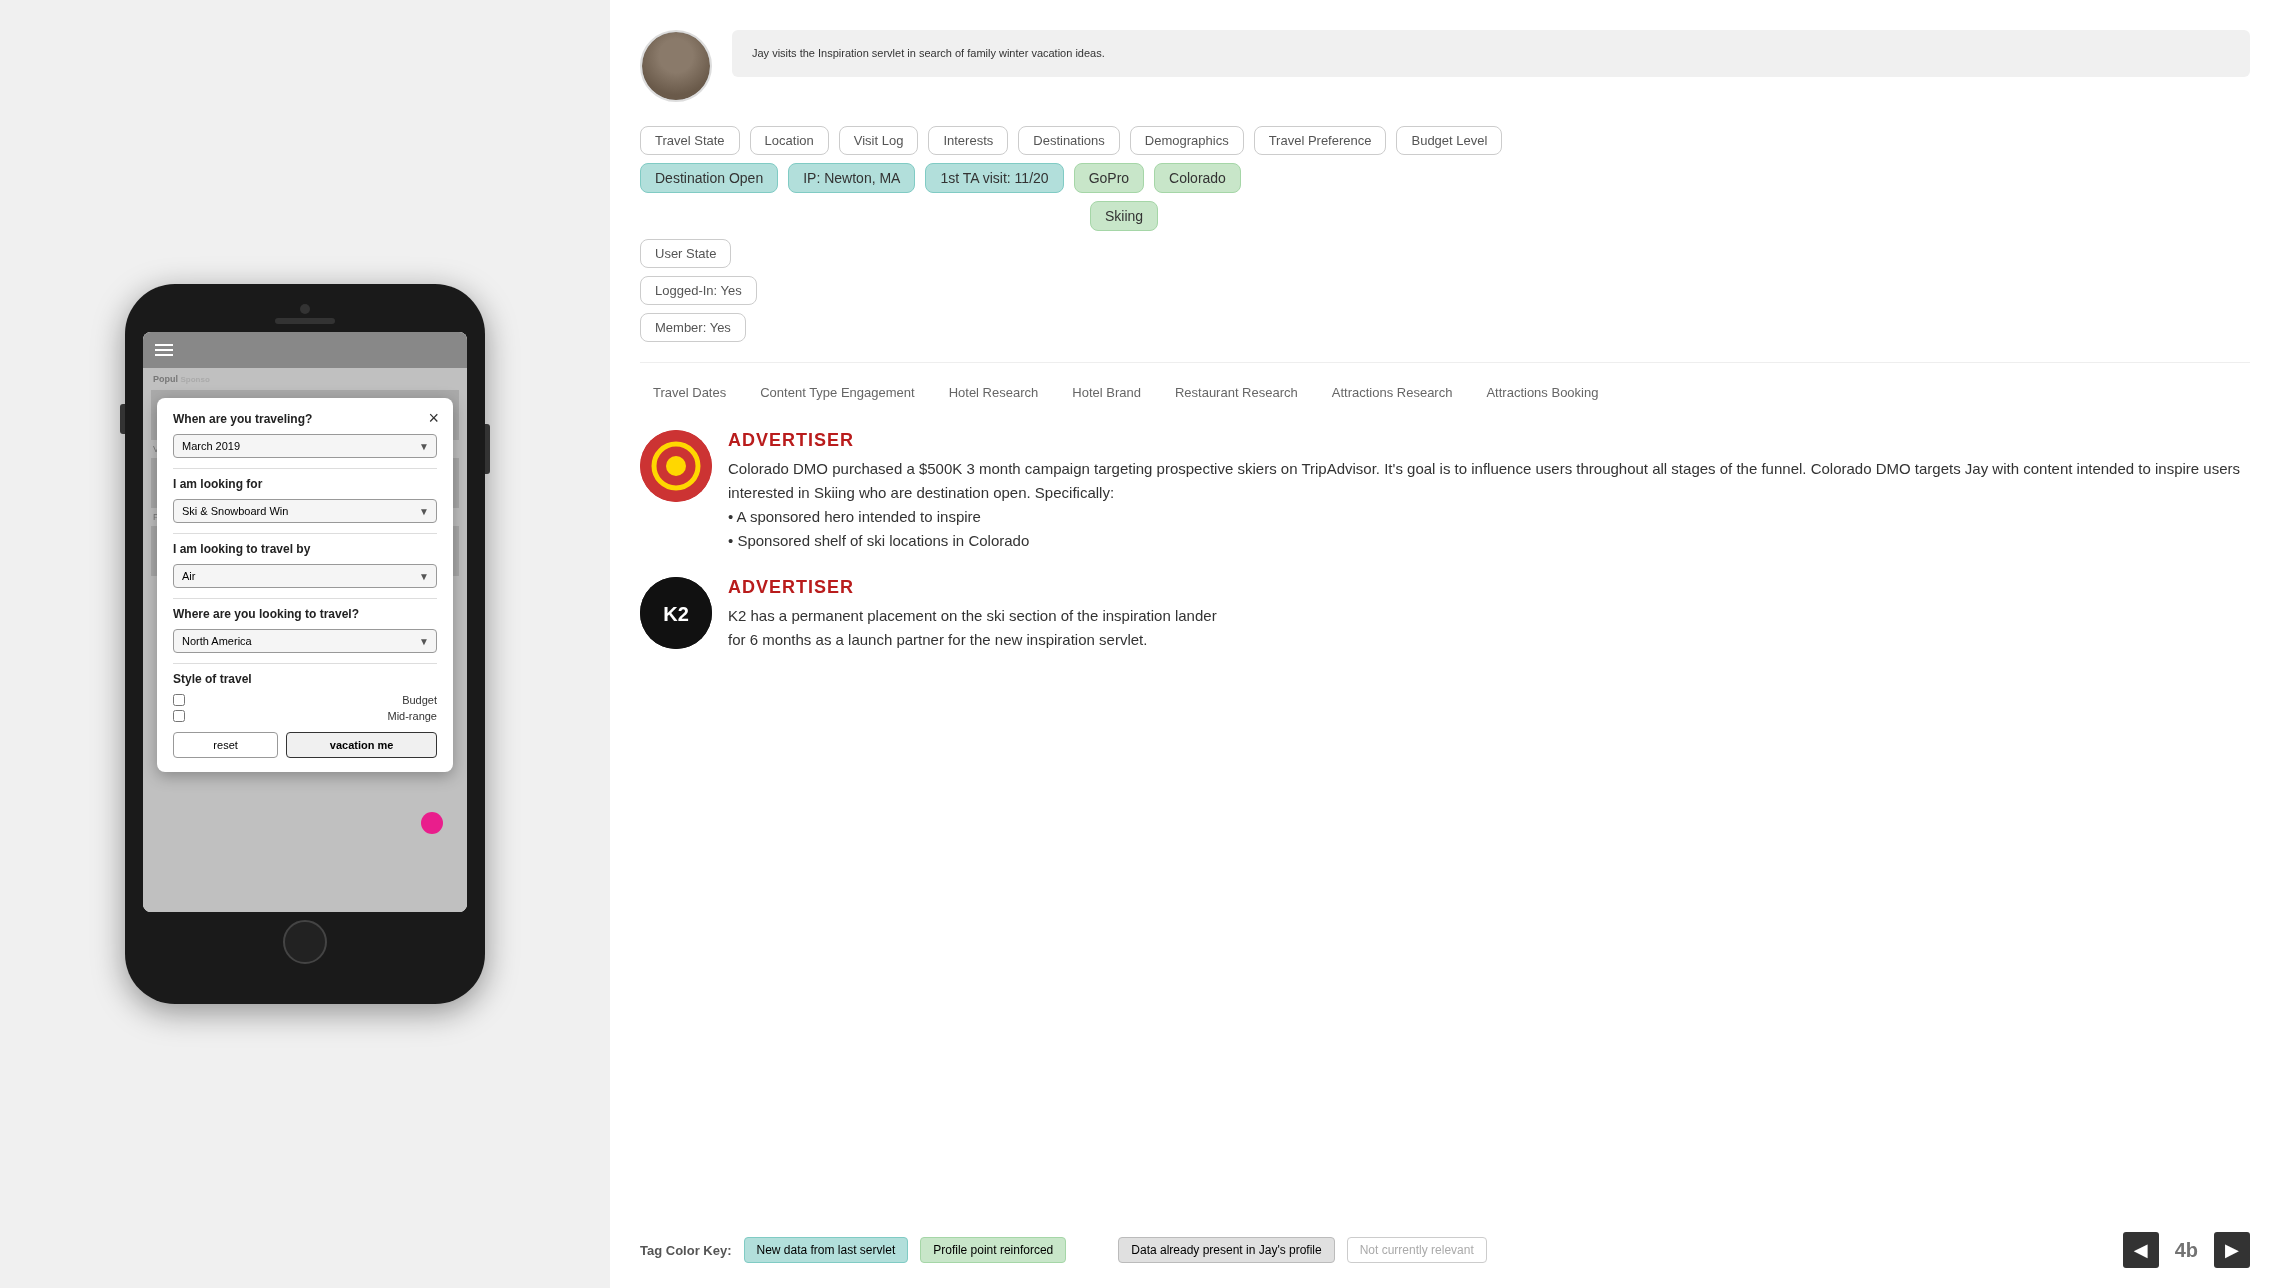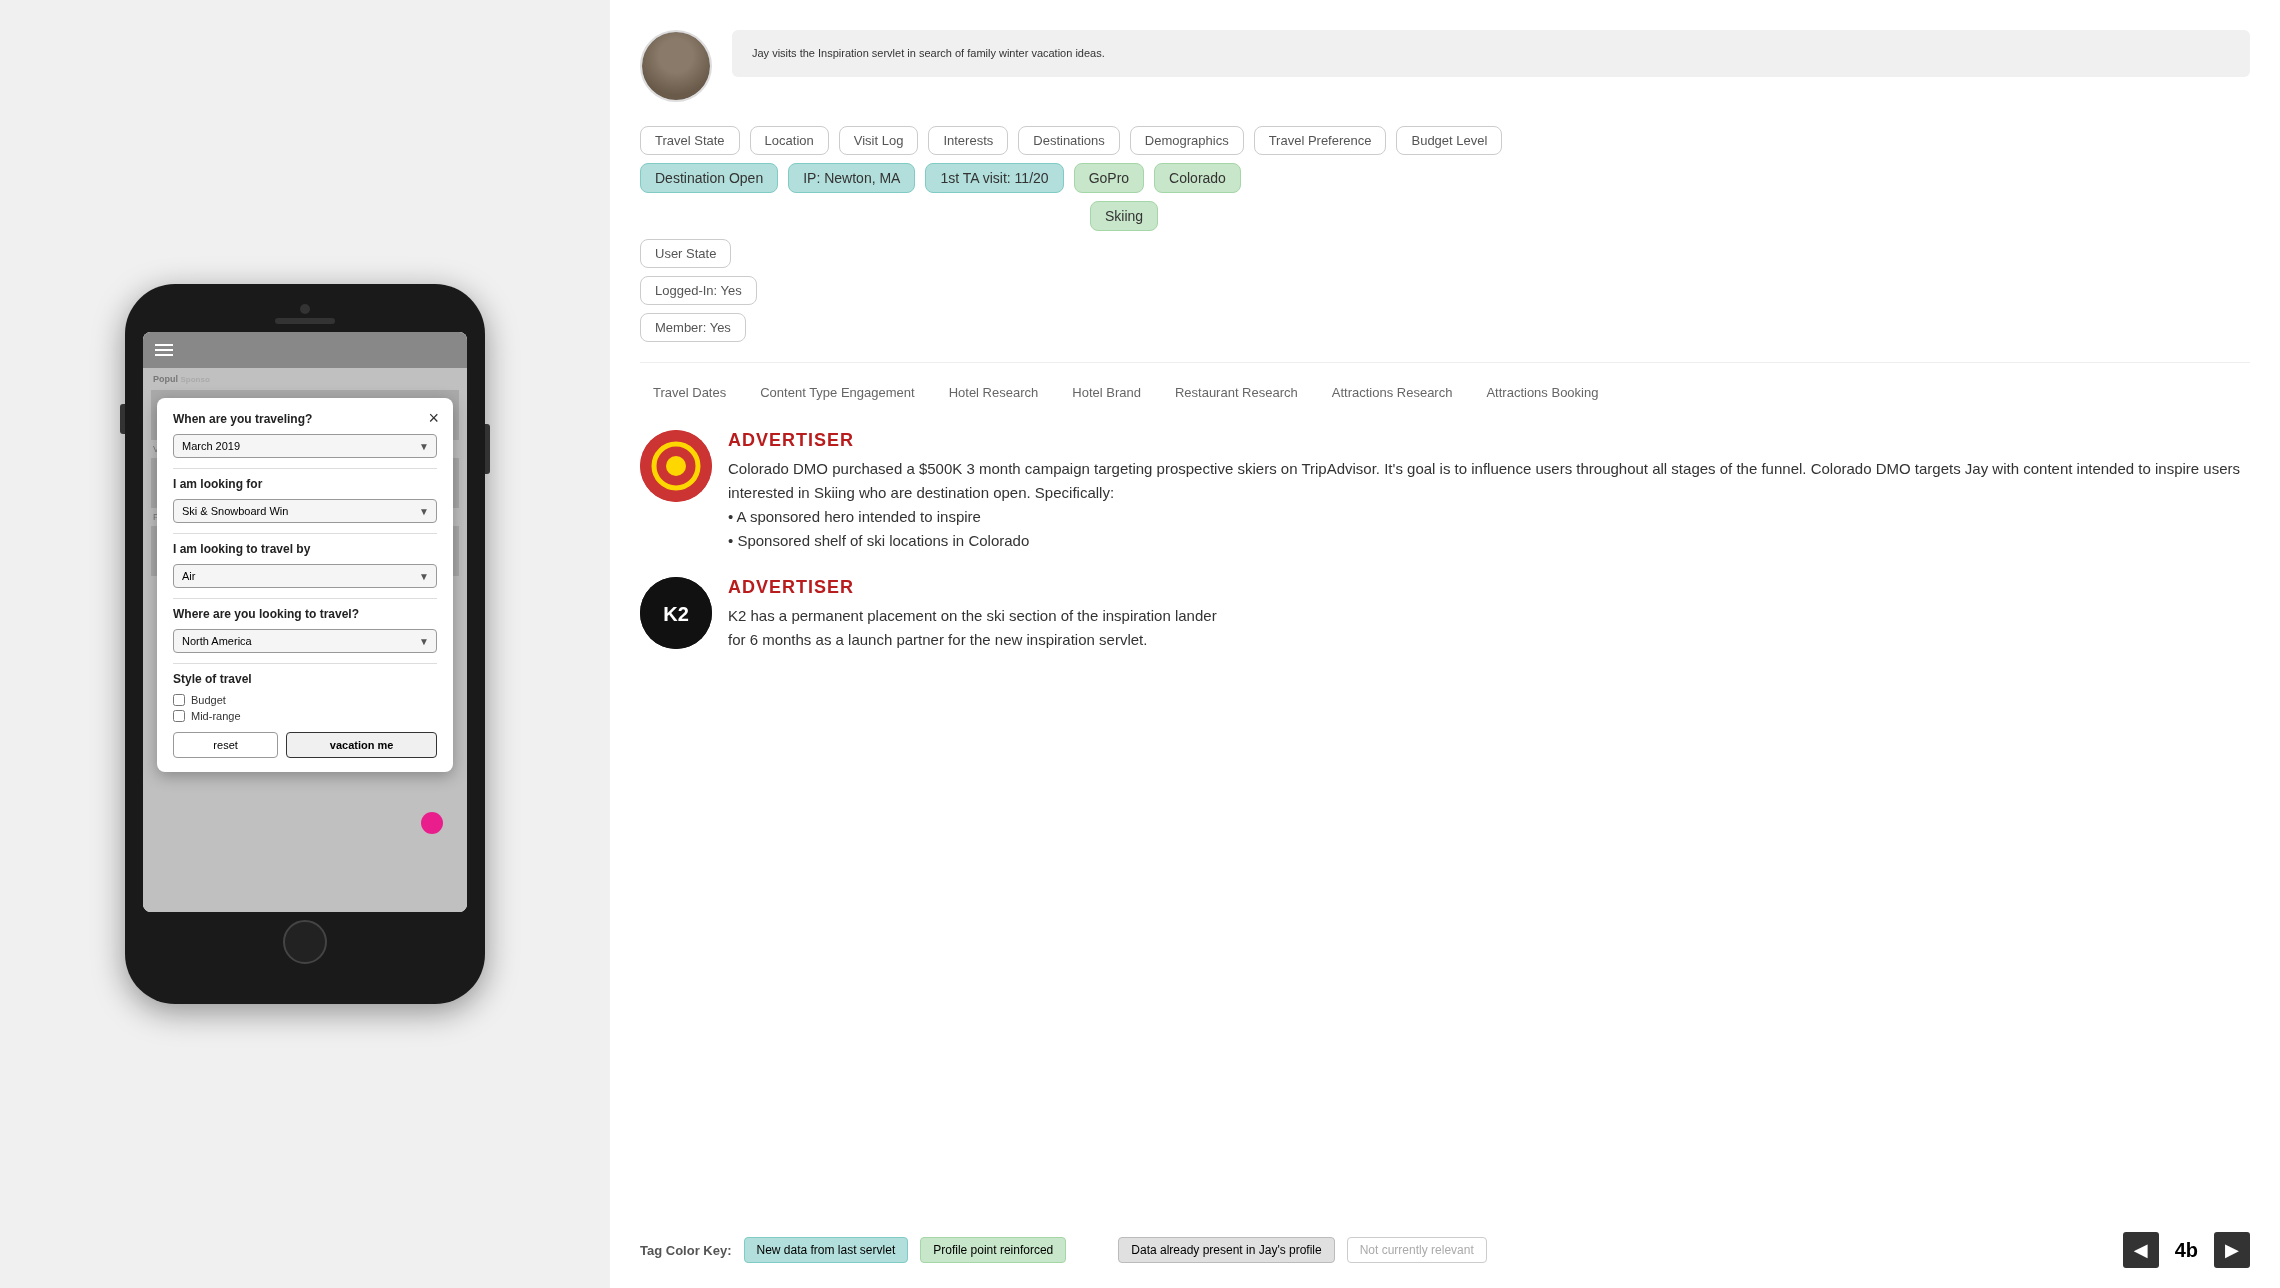--- a/index.html
+++ b/index.html
@@ -188,20 +188,21 @@
     .checkbox-group {
       margin-bottom: 8px;
     }
     .checkbox-item {
       display: flex;
       align-items: center;
       gap: 6px;
       margin-bottom: 4px;
       font-size: 11px;
       color: #333;
+      justify-content: space-between;
     }
     .checkbox-item input[type="checkbox"] {
       width: 12px;
       height: 12px;
     }
     .modal-buttons {
       display: flex;
       gap: 8px;
       margin-top: 10px;
     }
@@ -429,21 +430,21 @@
       align-items: center;
       justify-content: center;
     }
     .nav-btn span {
       color: white;
       font-size: 18px;
     }
     .slide-num {
       font-size: 20px;
       font-weight: bold;
-      color: #000000;
+      color: #737373;
     }
 
     
     .co-logo {
       width: 72px;
       height: 72px;
     }
   </style>
 </head>
 <body>

